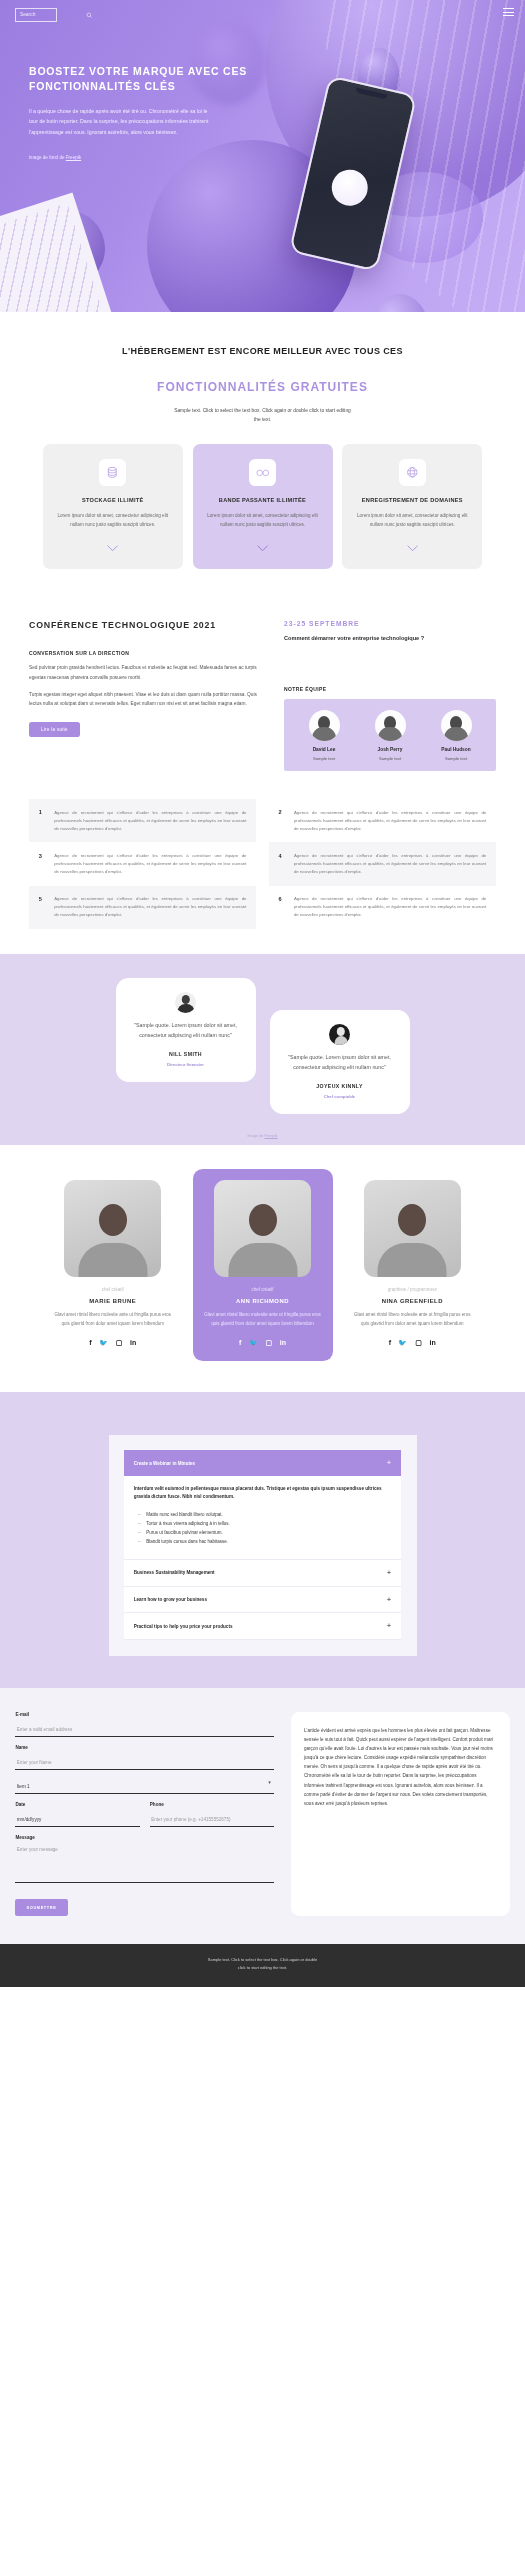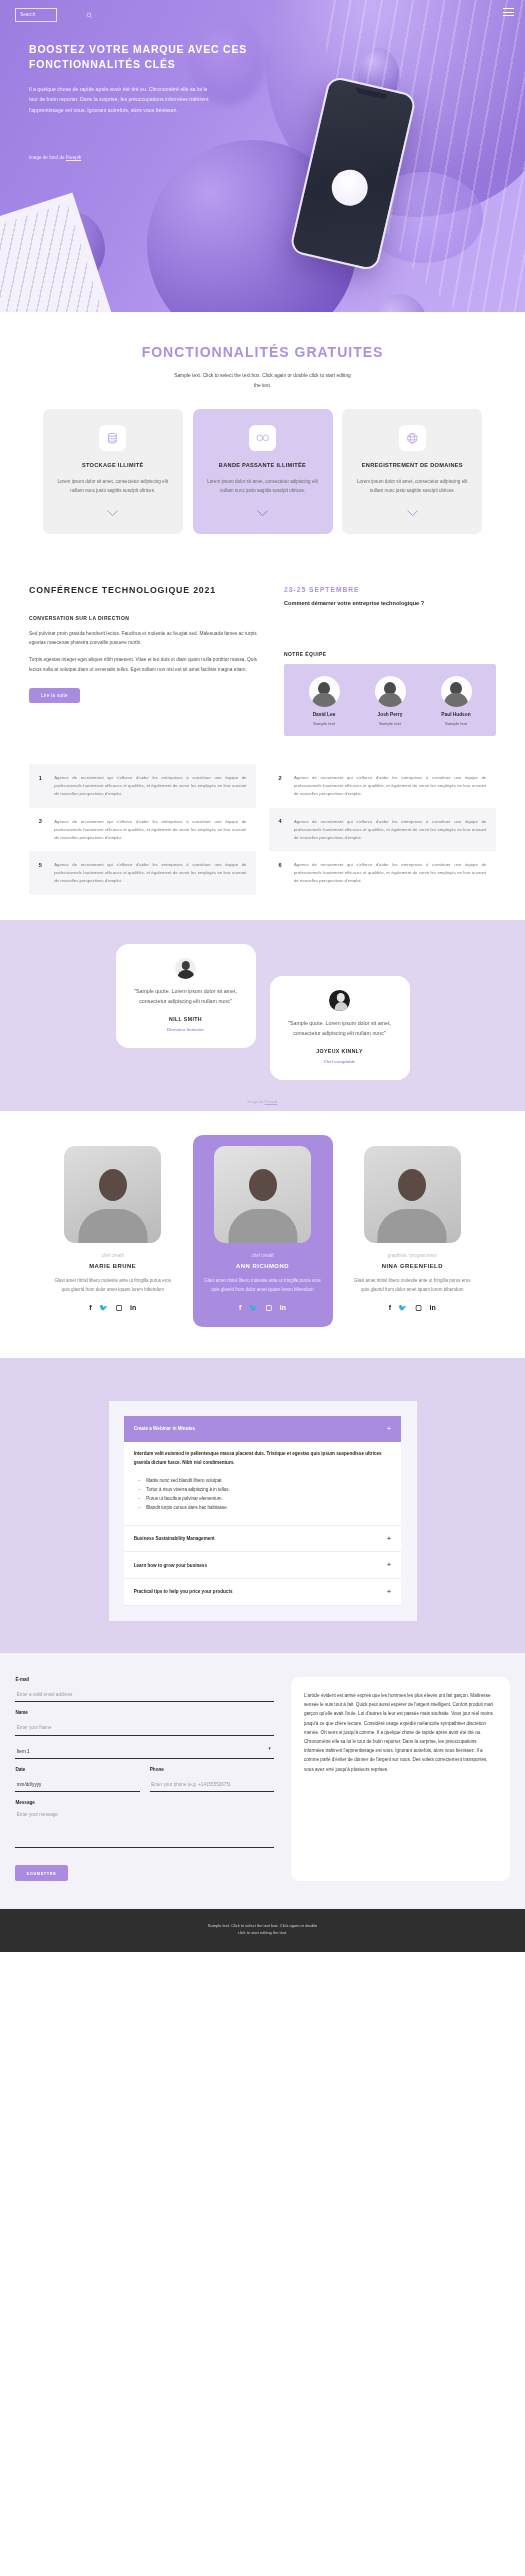--- a/index.html
+++ b/index.html
@@ -54,21 +54,21 @@
     padding: 0 4.2px; z-index: 6;
   }
   .search-box input {
     background: transparent; border: 0; outline: 0; flex: 1;
     font-family: "Liberation Sans", sans-serif; font-size: 4.9px; color: #fff;
   }
   .search-box input::placeholder { color: rgba(255,255,255,.85); }
   .search-ic { width: 6.3px; height: 6.3px; flex: none; }
   .burger { position: absolute; right: 11.2px; top: 8.4px; z-index: 6; cursor: pointer; }
   .burger span { display: block; width: 10.5px; height: 1.1px; background: #fff; margin-bottom: 2.1px; }
-  .hero-inner { position: relative; z-index: 5; padding: 42px 0 0 29px; width: 252px; }
+  .hero-inner { position: relative; z-index: 5; padding: 64px 0 0 29px; width: 252px; }
   .hero h1 {
     font-size: 10.5px; font-weight: 700; letter-spacing: 0.8px; color: #fff;
     line-height: 1.45; text-transform: uppercase;
   }
   .hero p {
     margin-top: 11.2px; font-size: 5.2px; line-height: 2.05; color: #f3edff; max-width: 182px;
   }
   .credit { position: absolute; left: 29px; top: 155px; font-size: 4.6px; color: #efe7ff; z-index: 6; }
   .credit a { color: #efe7ff; text-decoration: underline; }
 
@@ -89,21 +89,21 @@
     background: radial-gradient(circle at 40% 35%, #ffffff, #efe9fb);
   }
 
   
   .features { background: #fff; padding: 32px 0 28px; text-align: center; }
   .features h2 {
     font-size: 9px; font-weight: 700; letter-spacing: 0.4px; line-height: 1.6;
     text-transform: uppercase; color: #1f1f1f;
   }
   .features h3 {
-    margin-top: 0; font-size: 14px; font-weight: 700; letter-spacing: 1px;
+    margin-top: 22px; font-size: 12px; font-weight: 700; letter-spacing: 1px;
     color: #ab92e0; text-transform: uppercase;
   }
   .features .sub { margin: 11.2px auto 0; width: 182px; font-size: 4.9px; line-height: 1.9; color: #4c4c4c; }
   .cards { display: flex; gap: 9.8px; justify-content: center; margin-top: 19.6px; }
   .card {
     width: 140px; border-radius: 7px; padding: 15.4px 12.6px 15.4px; text-align: center;
     background: #f0f0f0;
   }
   .card.alt { background: #d7c9ef; }
   .card .ic-wrap {
@@ -276,20 +276,21 @@
     <span>image de fond de </span><a href="#">Freepik</a>
   </div>
 
   <div class="phone">
     <div class="notch"></div>
     <div class="pcircle"></div>
   </div>
 </section>
 
 <section class="features">
+  <h2>L'HÉBERGEMENT EST ENCORE MEILLEUR AVEC TOUS CES</h2>
   <h3>FONCTIONNALITÉS GRATUITES</h3>
   <p class="sub">Sample text. Click to select the text box. Click again or double click to start editing the text.</p>
 
   <div class="cards">
 
     <div class="card">
       <div class="ic-wrap">
         <svg width="12.6" height="12.6" viewBox="0 0 24 24" fill="none" stroke="#a98ce0" stroke-width="1.3">
           <ellipse cx="12" cy="5.5" rx="7.5" ry="3"></ellipse>
             <path d="M4.5 5.5v13c0 1.6 3.4 3 7.5 3s7.5-1.4 7.5-3v-13"></path>

